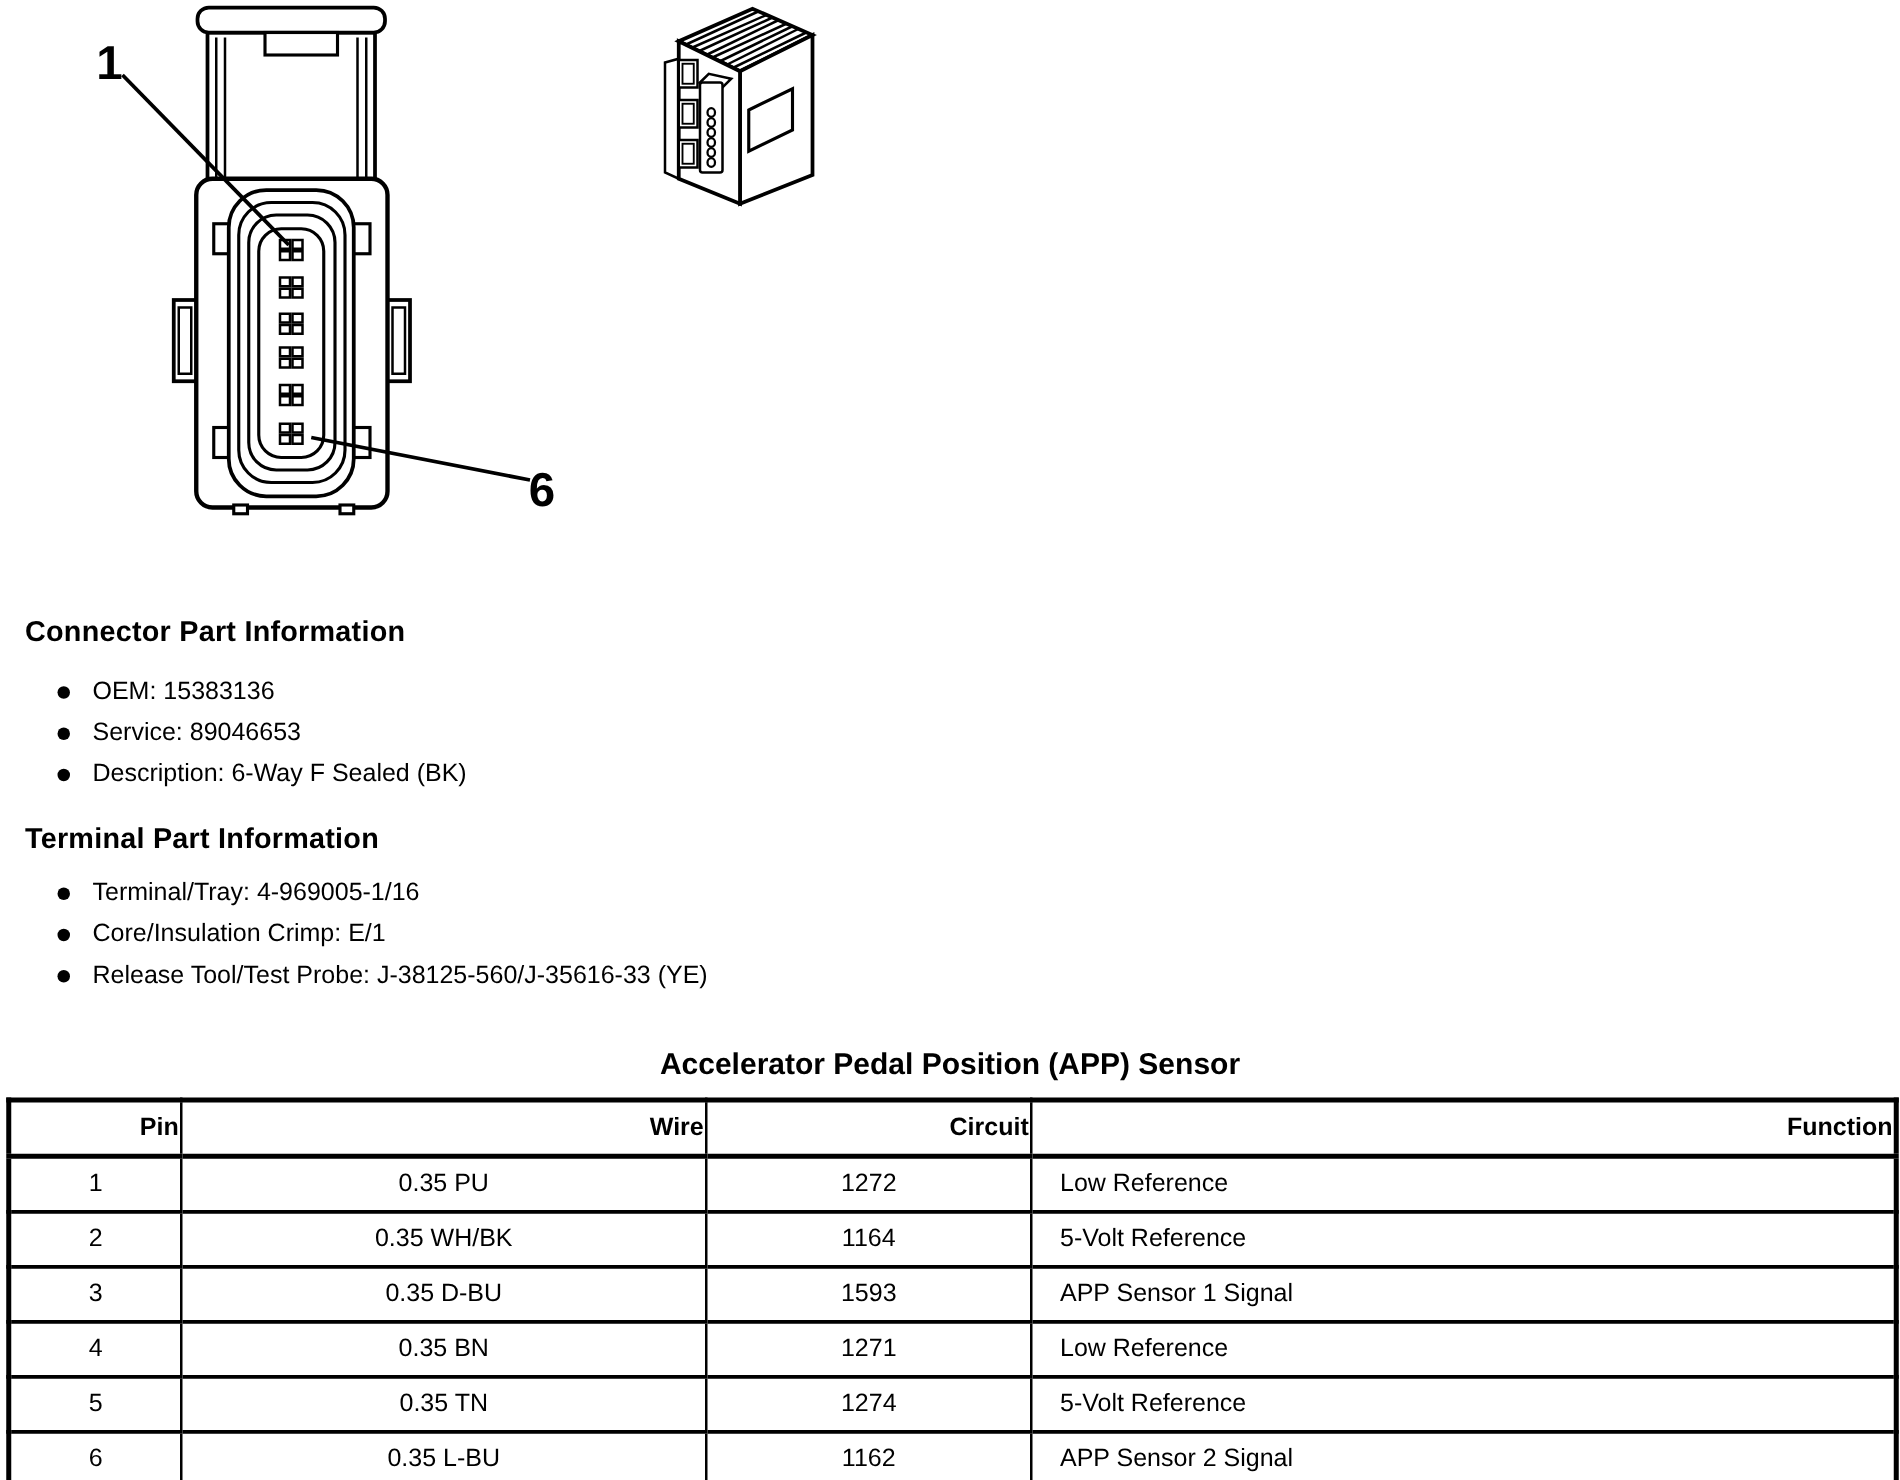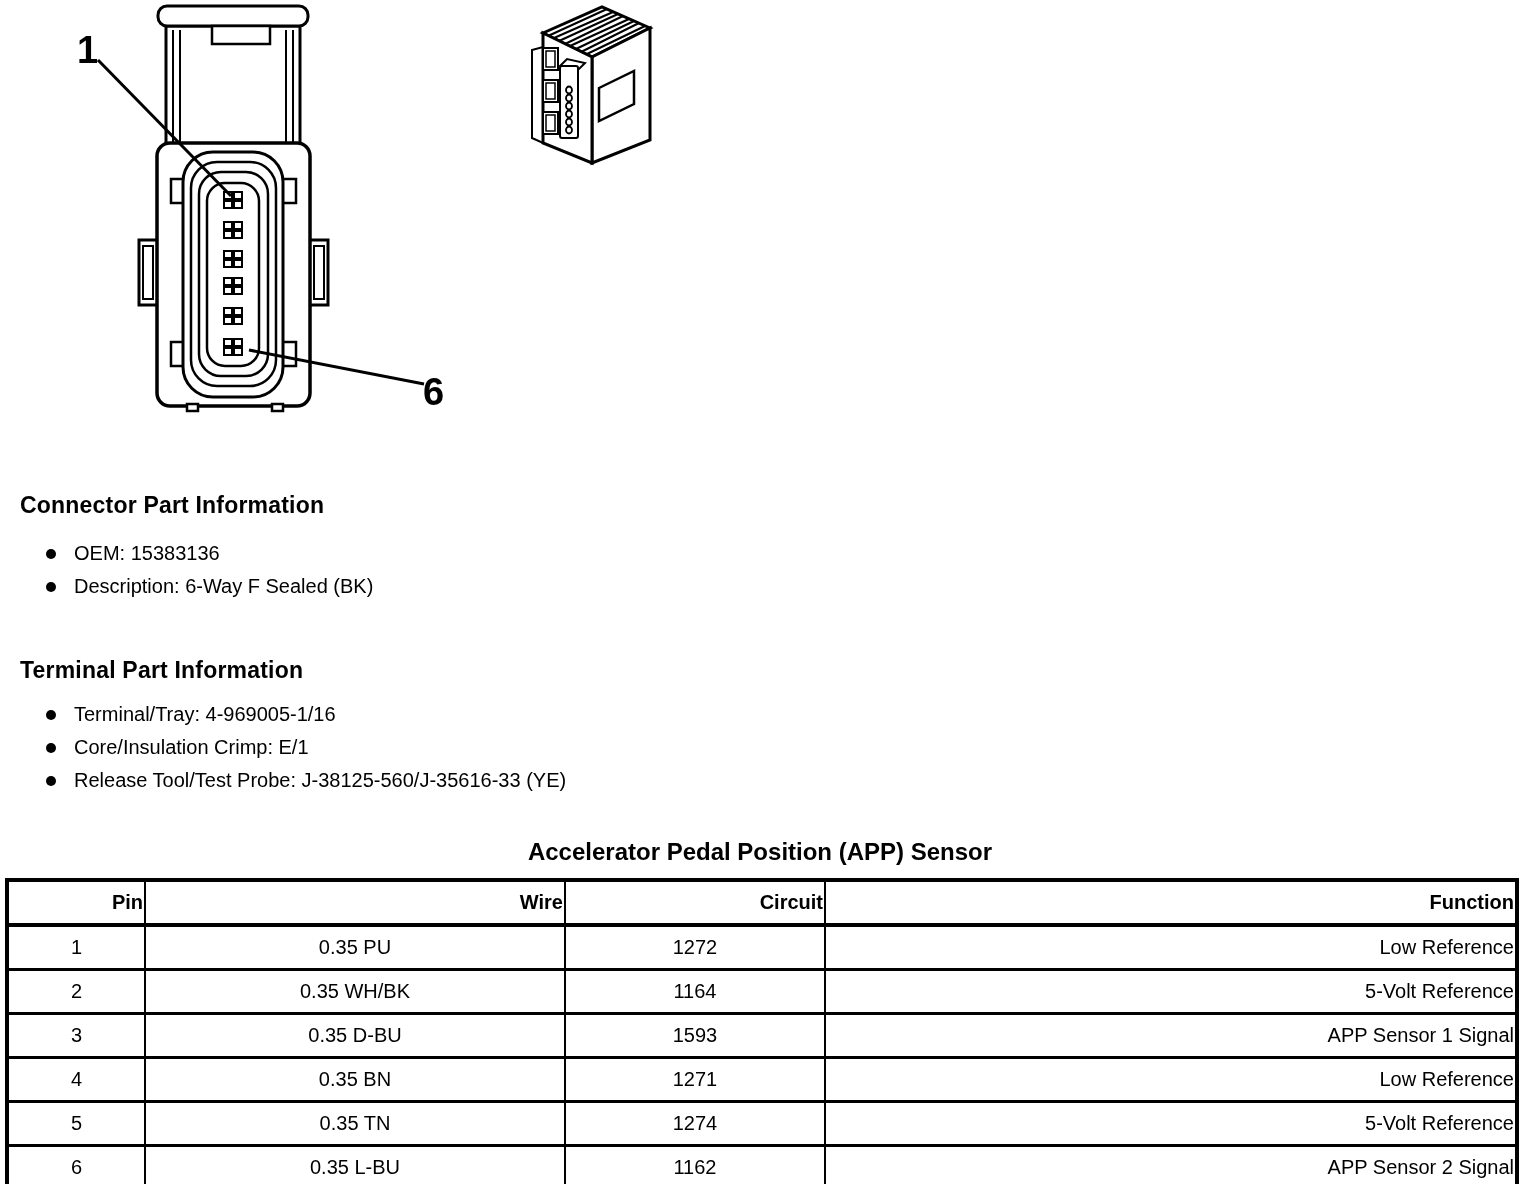--- a/index.html
+++ b/index.html
@@ -80,22 +80,22 @@
     font-weight: bold;
     text-align: right;
   }
   table.pinout td {
     border: 2px solid #000;
     border-top-width: 3px;
     height: 39px;
     text-align: center;
   }
   table.pinout td.fn {
-    text-align: right;
-    padding-left: 8px;
+    text-align: left;
+    padding-left: 22px;
   }
 </style>
 </head>
 <body>
 
 <div class="page">
 
   <svg class="diagrams" width="1520" height="460" viewBox="0 0 1520 460">
     <defs>
       <g id="pin" fill="#ffffff" stroke="#000000" stroke-width="2">
@@ -196,20 +196,24 @@
 
   <h2 class="section-heading" id="connector-heading">Connector Part Information</h2>
 
   <ul class="bullet-list" id="connector-list">
     <li>
       <span class="dot"></span>
       <span>OEM: 15383136</span>
     </li>
     <li>
       <span class="dot"></span>
+      <span>Service: 89046653</span>
+    </li>
+    <li>
+      <span class="dot"></span>
       <span>Description: 6-Way F Sealed (BK)</span>
     </li>
   </ul>
 
   <h2 class="section-heading" id="terminal-heading">Terminal Part Information</h2>
 
   <ul class="bullet-list" id="terminal-list">
     <li>
       <span class="dot"></span>
       <span>Terminal/Tray: 4-969005-1/16</span>

